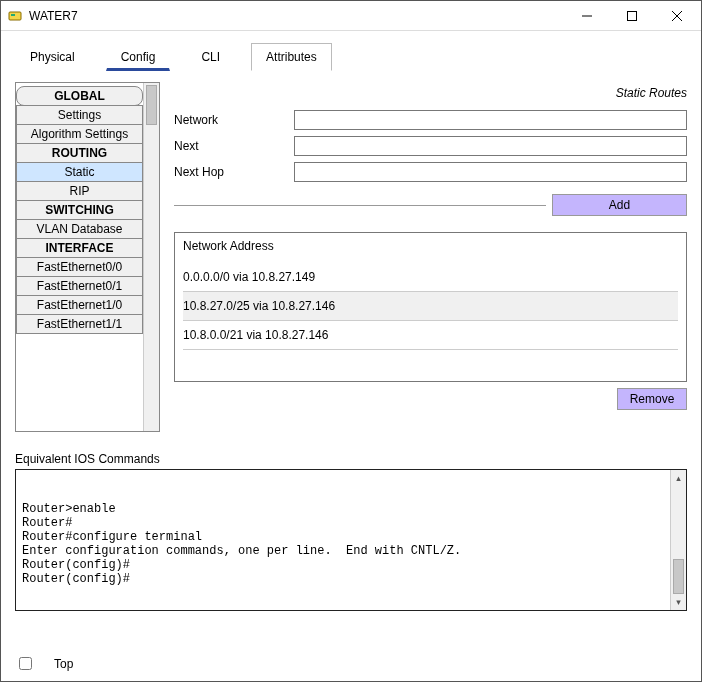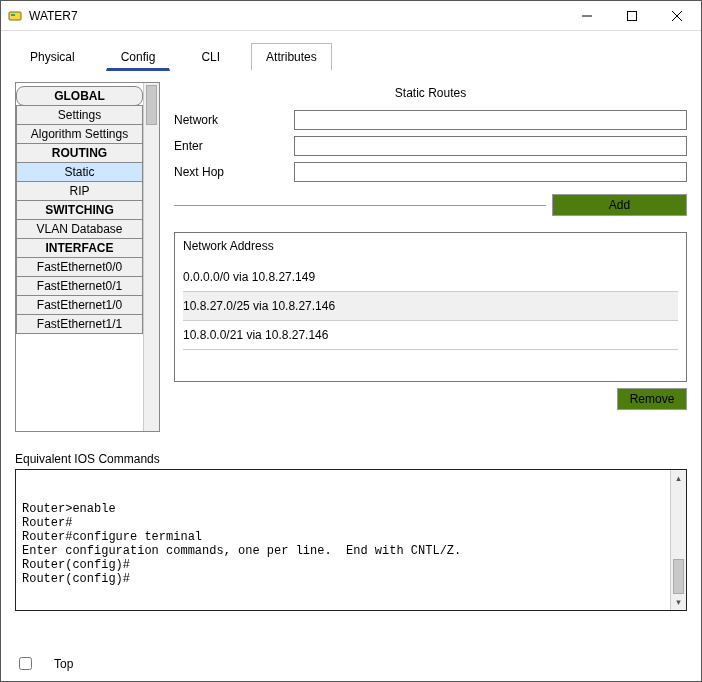--- a/index.html
+++ b/index.html
@@ -95,23 +95,24 @@
   }
   .sb-item:first-child { margin-top:3px;border-radius:8px; }
   .sb-header { font-weight: bold; background:#f0f0f0; }
   .sb-item.selected { background: #cfe6ff; }
   .main {
     flex: 1;
     display: flex;
     flex-direction: column;
   }
   .main-title {
-    text-align: center;
+    text-align: right;
     font-size: 12px;
     padding: 4px 0 10px 0;
+    font-style: italic;
   }
   .form-row {
     display: flex;
     align-items: center;
     margin-bottom: 6px;
     gap: 40px;
   }
   .form-row label { width: 80px; }
   .form-row input {
     flex: 1;
@@ -124,21 +125,21 @@
   .add-row {
     display:flex;
     align-items:center;
     margin: 6px 0 16px 0;
   }
   .add-row .line { flex:1; border-bottom:1px solid #999; margin-right:6px;}
   .btn {
     min-width: 135px;
     height: 22px;
     border: 1px solid #999;
-    background: #4d7c0f;
+    background: #c4b5fd;
     font-family: inherit;
     font-size: 12px;
   }
   .remove-row { text-align: right; margin-top:6px;}
   .remove-row .btn { min-width: 70px;}
   .routes-box {
     border: 1px solid #777;
     height: 150px;
     padding: 6px 8px;
   }
@@ -250,21 +251,21 @@
       </div>
 
       <div class="main">
         <div class="main-title">Static Routes</div>
 
         <div class="form-row">
           <label>Network</label>
           <input type="text" value="" style="">
         </div>
         <div class="form-row">
-          <label>Enter</label>
+          <label>Next</label>
           <input type="text" value="" style="">
         </div>
         <div class="form-row">
           <label>Next Hop</label>
           <input type="text" value="" style="">
         </div>
 
         <div class="add-row">
           <div class="line"></div>
           <button class="btn">Add</button>

